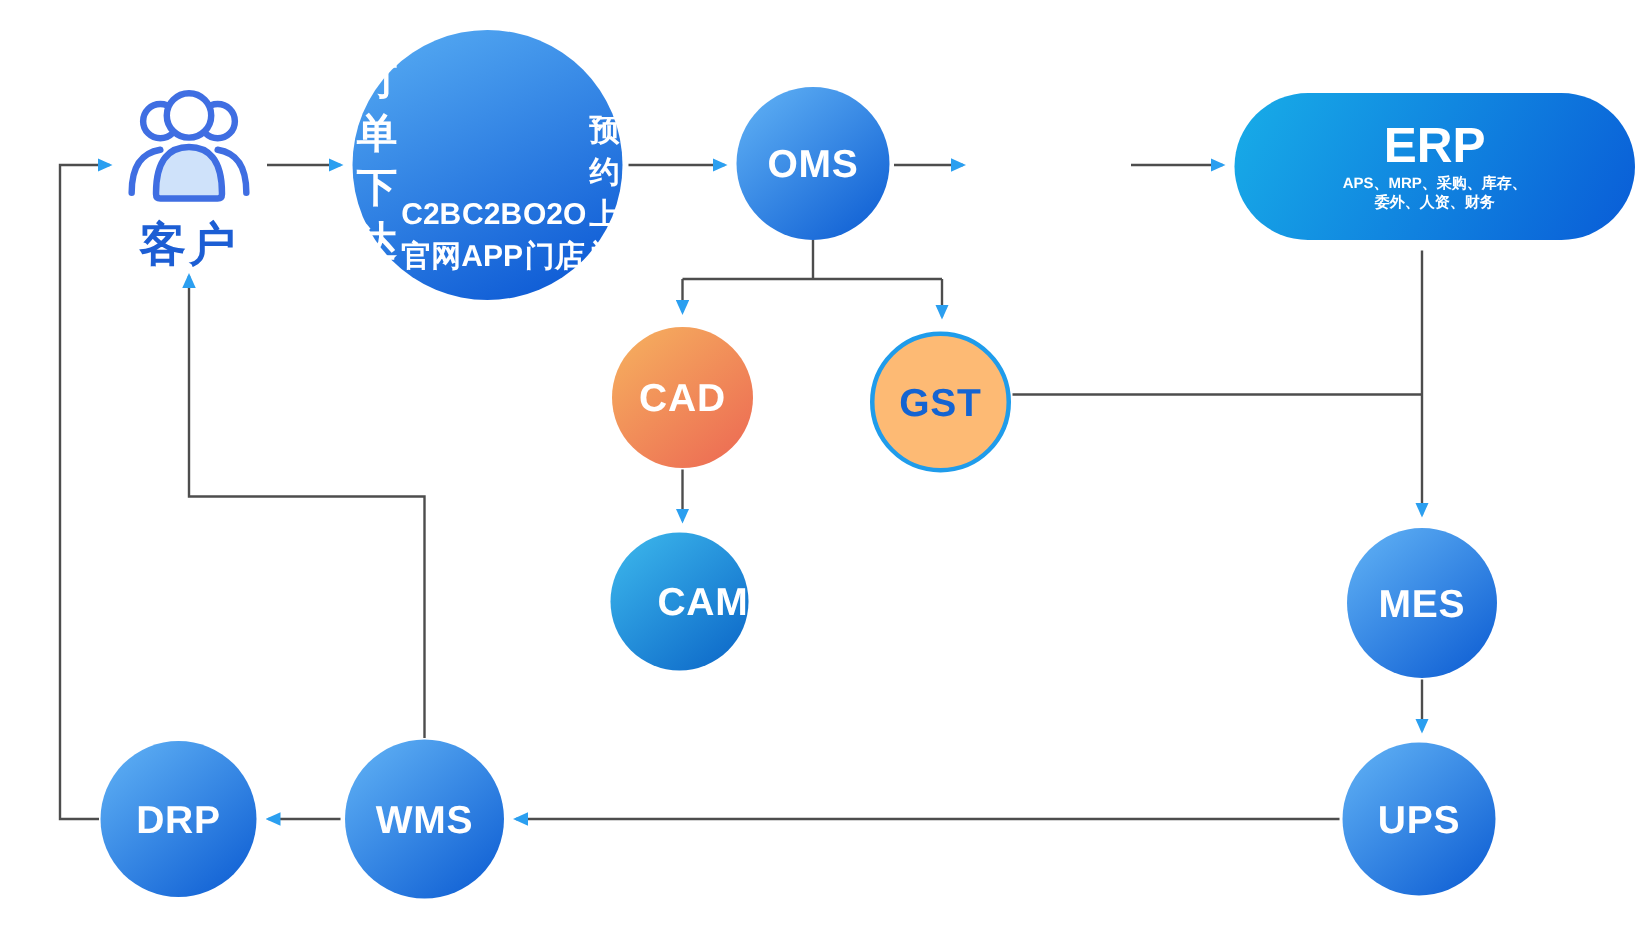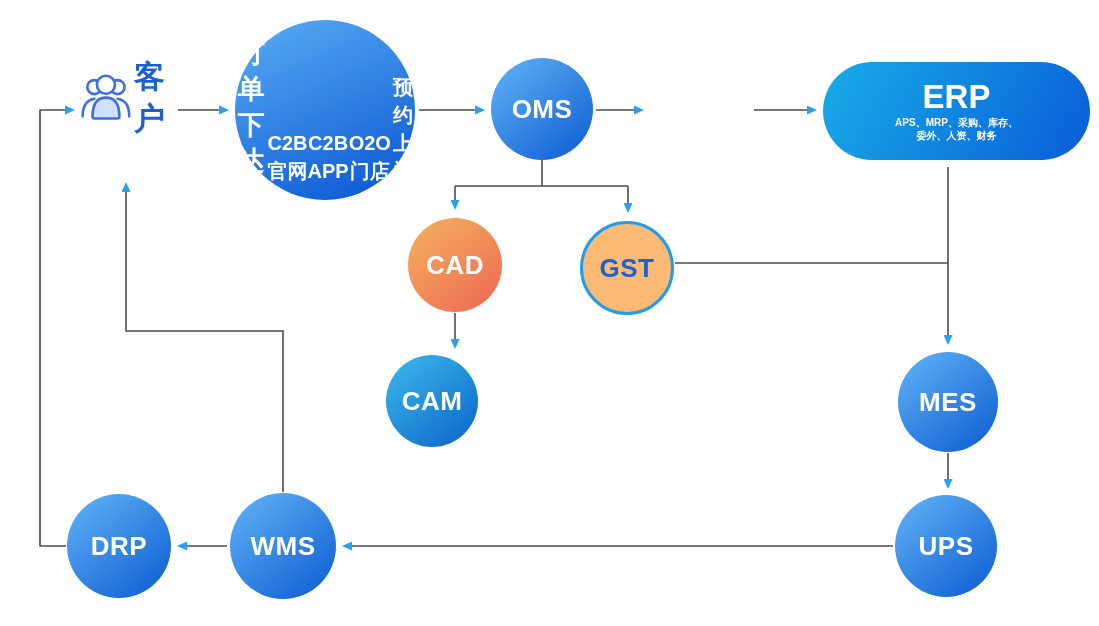--- a/index.html
+++ b/index.html
@@ -35,21 +35,21 @@
     background:linear-gradient(120deg,#17a9e7 5%,#0a60d8 95%);
     color:#ffffff;font-weight:bold;
     display:flex;flex-direction:column;align-items:center;justify-content:center;
     text-align:center;
   }
   .erp-title{font-size:33px;line-height:1.1;}
   .erp-sub{font-size:10px;line-height:1.35;}
   .order-title{font-size:27px;margin-bottom:6px;}
   .order-line{font-size:20px;line-height:1.4;}
   .order-content{display:flex;flex-direction:row;align-items:flex-end;}
-  #customer{position:absolute;z-index:2;display:flex;flex-direction:row;align-items:center;}
+  #customer{position:absolute;z-index:2;display:flex;flex-direction:column;align-items:center;}
   #customer-label{
     font-size:31px;font-weight:bold;color:#1c5ed4;
     margin-top:2px;letter-spacing:2px;
   }
 </style>
 </head>
 <body>
 
 <div id="stage">
 
@@ -114,21 +114,21 @@
   </div>
 
   <div class="node node-orange" style="left:408px;top:218px;width:94px;height:94px;">
     <span class="acronym">CAD</span>
   </div>
 
   <div class="node node-gst" style="left:580px;top:221px;width:94px;height:94px;">
     <span class="acronym">GST</span>
   </div>
 
-  <div class="node node-cam" style="left:386px;top:355px;width:92px;height:92px;">
+  <div class="node node-cam" style="left:407px;top:355px;width:92px;height:92px;justify-content:flex-end;">
     <span class="acronym">CAM</span>
   </div>
 
   <div class="node node-blue" style="left:898px;top:352px;width:100px;height:100px;">
     <span class="acronym">MES</span>
   </div>
 
   <div class="node node-blue" style="left:230px;top:493px;width:106px;height:106px;">
     <span class="acronym">WMS</span>
   </div>

